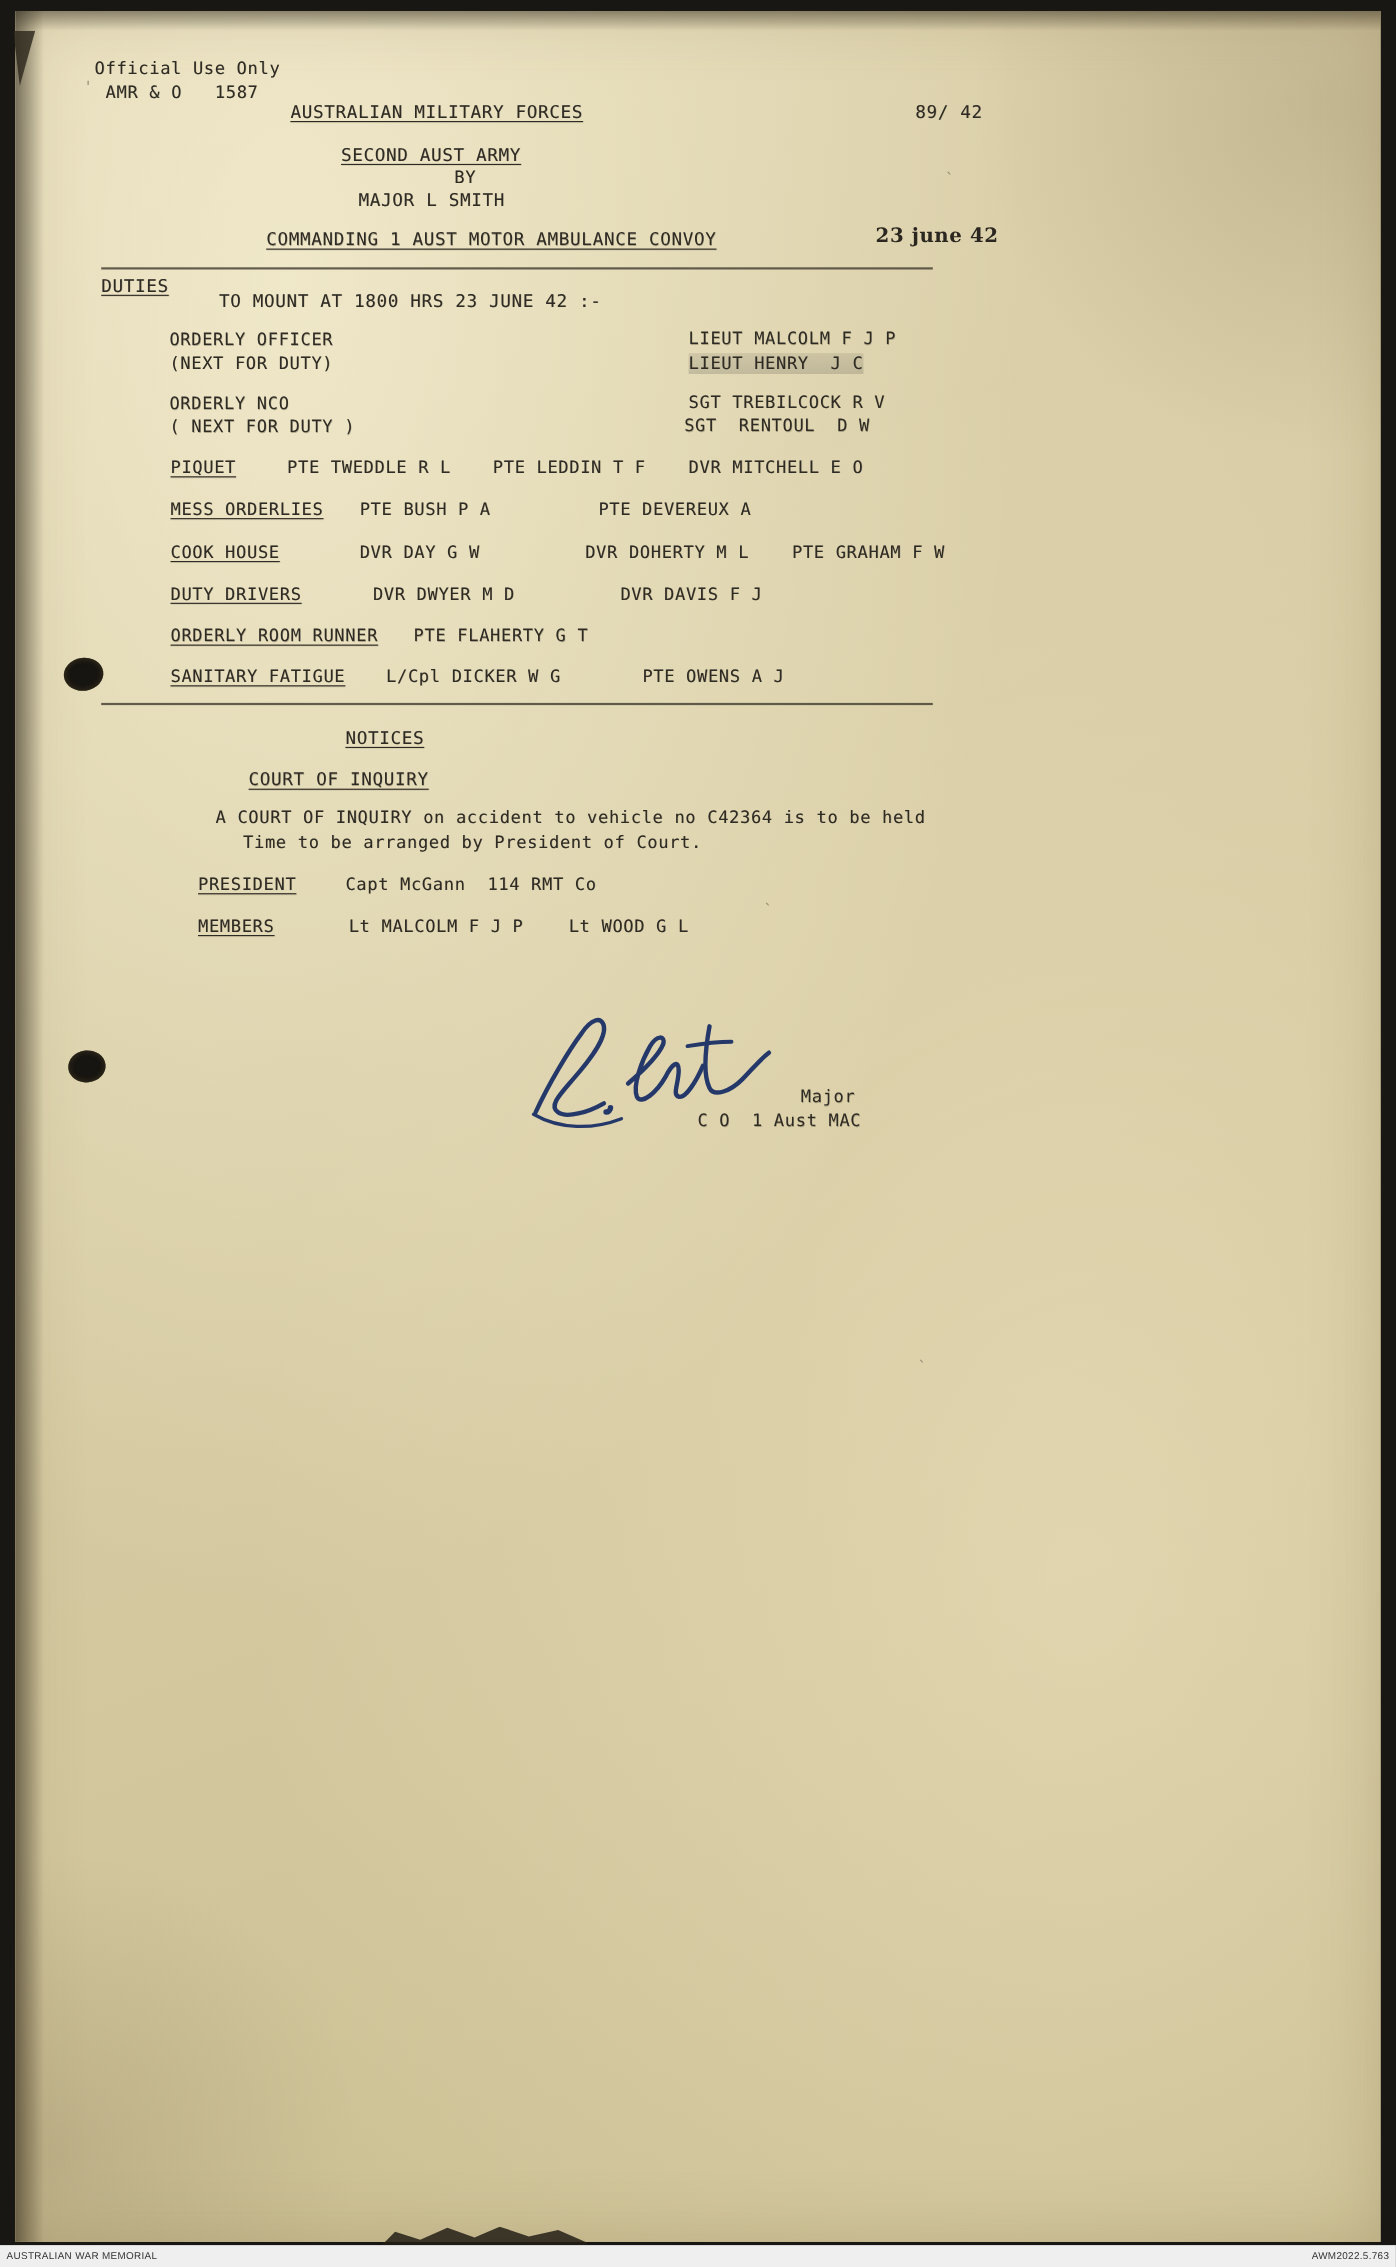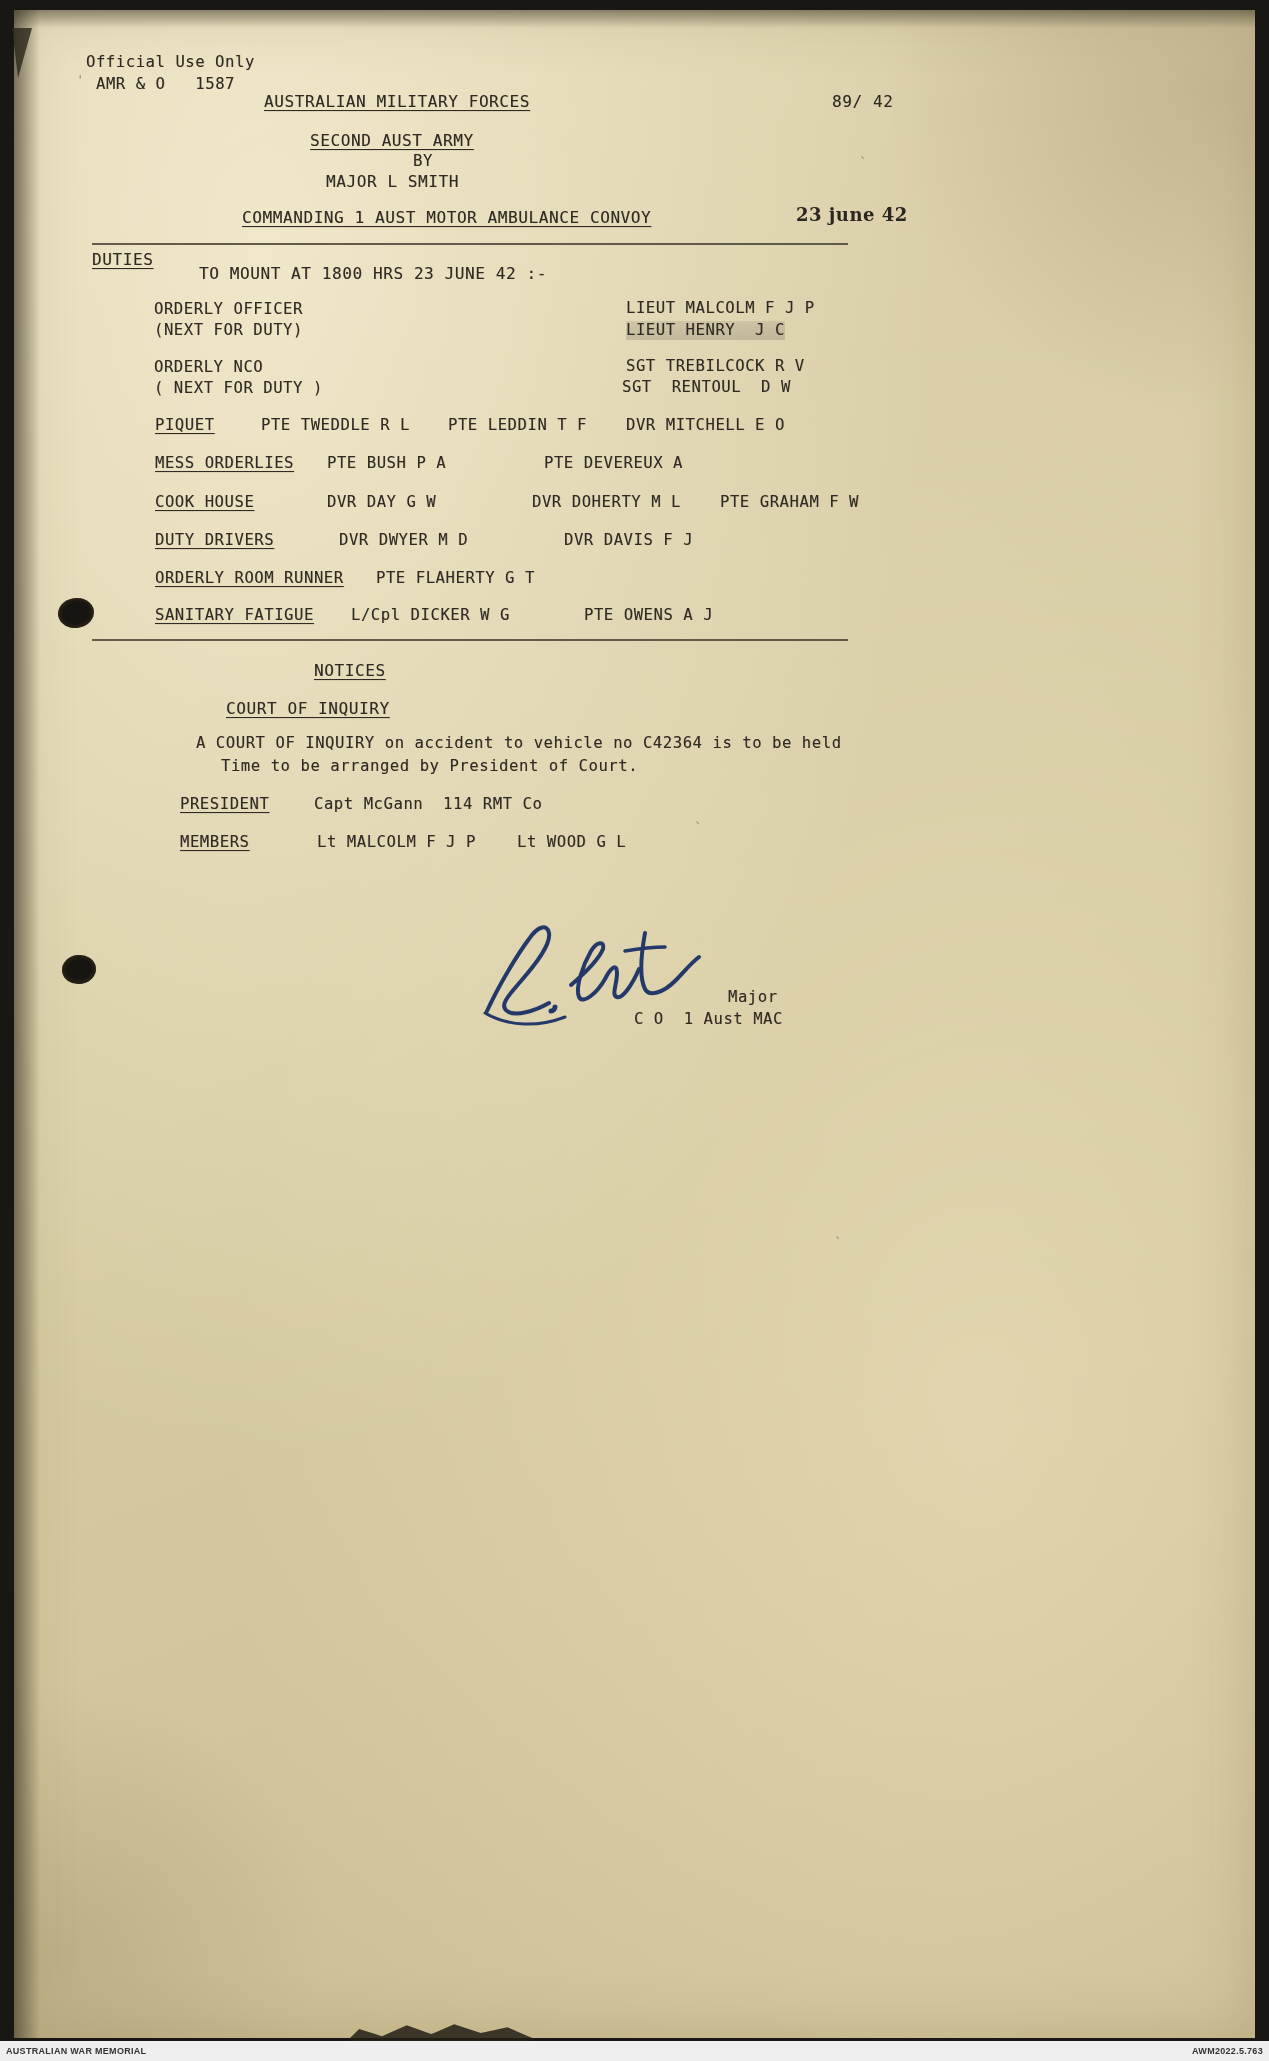--- a/index.html
+++ b/index.html
@@ -138,21 +138,20 @@
     left: 0;
     bottom: 0;
     width: 1269px;
     height: 20px;
     background: #efefef;
     display: flex;
     align-items: center;
     justify-content: space-between;
     padding: 0 6px;
     box-sizing: border-box;
-    font-weight: bold;
   }
   .bottom-bar span {
     font-family: "Liberation Sans", sans-serif;
     font-size: 9px;
     color: #333;
     letter-spacing: .3px;
   }
 
   .right-mark {
     position: absolute;

